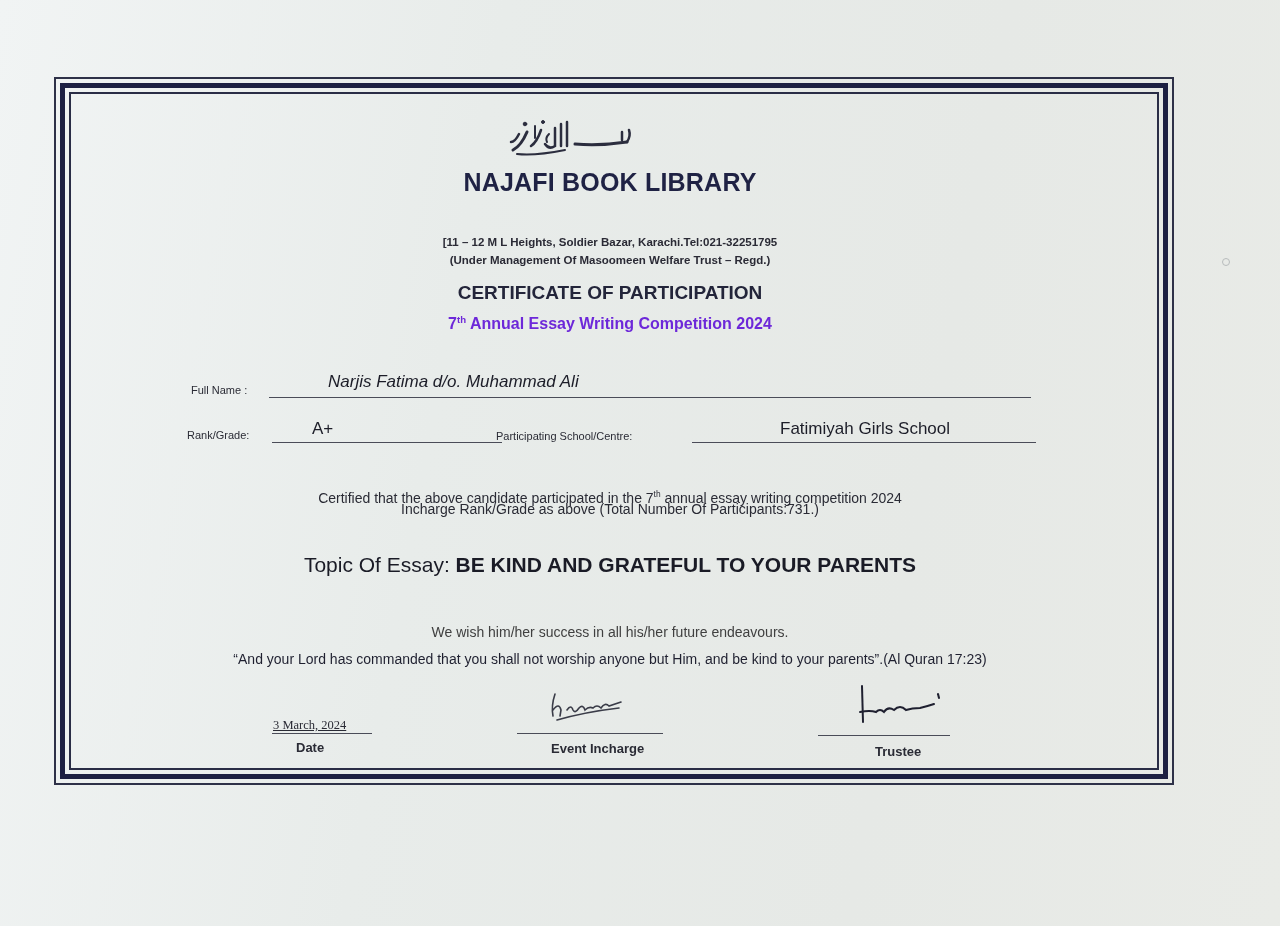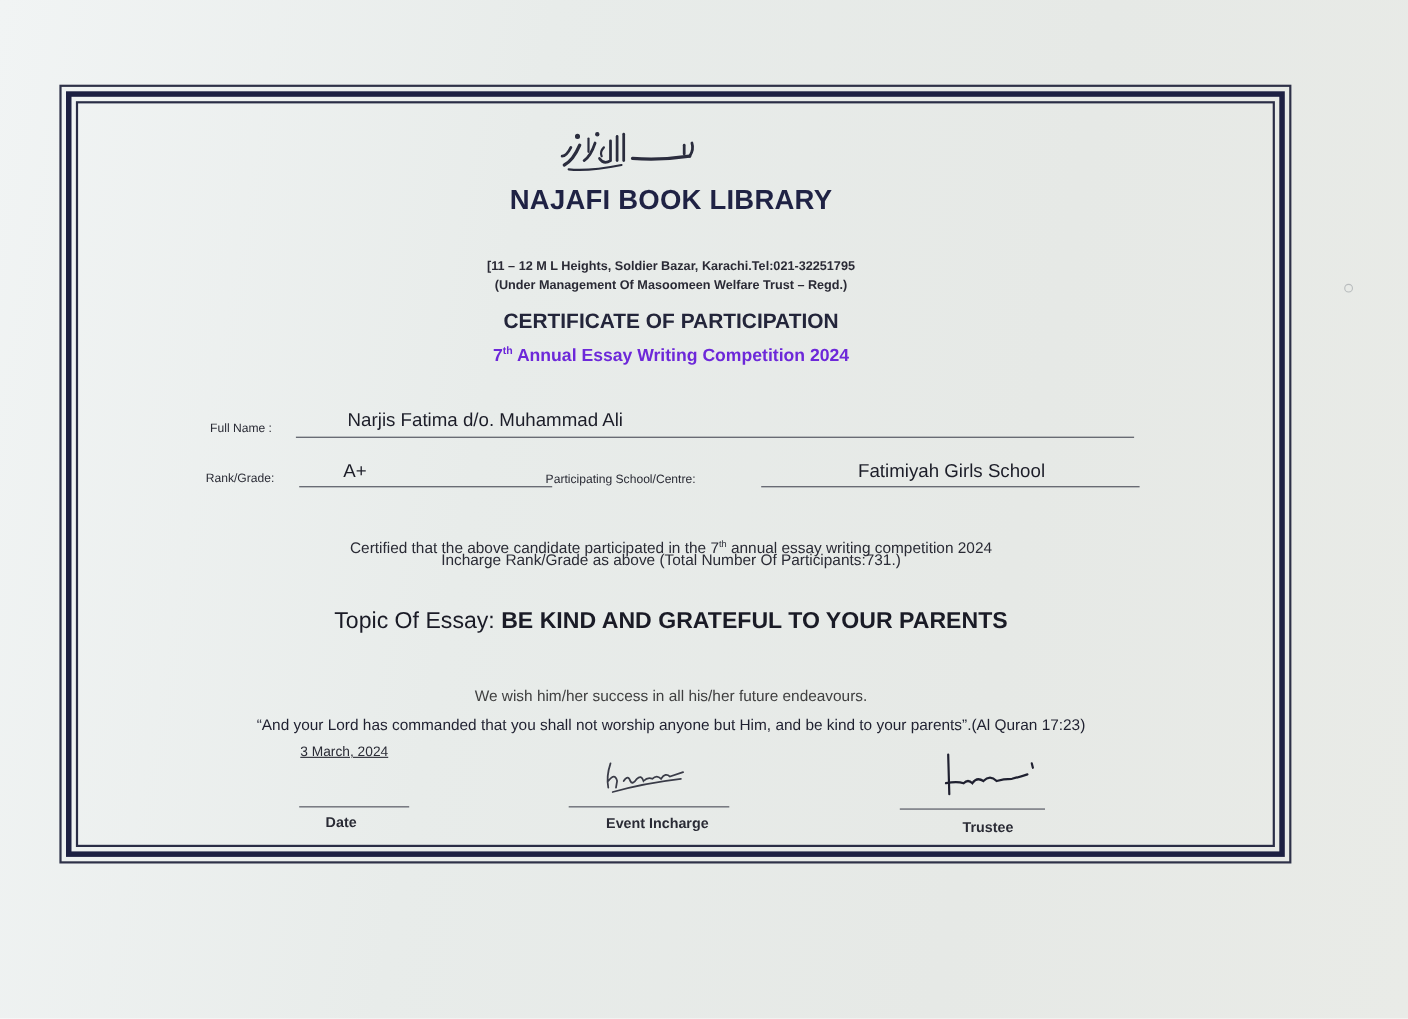--- a/index.html
+++ b/index.html
@@ -78,40 +78,40 @@
 </div>
 
 <div class="abs center title-lib">NAJAFI BOOK LIBRARY</div>
 <div class="abs center sub1">(Under Management Of Masoomeen Welfare Trust – Regd.)</div>
 <div class="abs center sub2">[11 – 12 M L Heights, Soldier Bazar, Karachi.Tel:021-32251795</div>
 
 <div class="abs center cert-title">CERTIFICATE OF PARTICIPATION</div>
 <div class="abs center cert-sub"><span>7</span><sup>th</sup><span> Annual Essay Writing Competition 2024</span></div>
 
 <div class="abs field-label" style="left:191px; top:384px;">Full Name :</div>
-<div class="abs field-value" style="left:316px; top:372px;">Narjis Fatima d/o. Muhammad Ali</div>
+<div class="abs field-value" style="left:328px; top:372px;font-style:italic;">Narjis Fatima d/o. Muhammad Ali</div>
 <div class="underline" style="left:269px; top:397px; width:762px;"></div>
 
 <div class="abs field-label" style="left:187px; top:429px;">Rank/Grade:</div>
 <div class="abs field-value" style="left:312px; top:419px;">A+</div>
 <div class="underline" style="left:272px; top:442px; width:230px;"></div>
 
 <div class="abs field-label" style="left:496px; top:430px;">Participating School/Centre:</div>
 <div class="abs field-value" style="left:780px; top:419px;">Fatimiyah Girls School</div>
 <div class="underline" style="left:692px; top:442px; width:344px;"></div>
 
 <div class="abs center body-text" style="left:200px; top:490px; width:820px;"><span>Certified that the above candidate participated in the 7</span><sup>th</sup><span> annual essay writing competition 2024</span></div>
 <div class="abs center body-text" style="left:200px; top:501px; width:820px;">Incharge Rank/Grade as above (Total Number Of Participants:731.)</div>
 
 <div class="abs center topic"><span>Topic Of Essay: </span><b>BE KIND AND GRATEFUL TO YOUR PARENTS</b></div>
 
 <div class="abs center wish">We wish him/her success in all his/her future endeavours.</div>
 <div class="abs center quote">“And your Lord has commanded that you shall not worship anyone but Him, and be kind to your parents”.(Al Quran 17:23)</div>
 
-<div class="abs date-val" style="left:273px; top:676px; text-decoration: underline;">3 March, 2024</div>
+<div class="abs date-val" style="left:273px; top:718px; text-decoration: underline; font-family: Liberation Serif, serif;">3 March, 2024</div>
 <div class="underline" style="left:272px; top:733px; width:100px; border-top-width:1px;"></div>
 <div class="abs sig-label" style="left:296px; top:740px;">Date</div>
 
 <div class="abs" style="left:545px; top:688px; width:90px; height:36px;" title="hasan">
   <svg width="90" height="36" viewBox="0 0 90 36">
     <g stroke="#3a3c48" stroke-width="1.6" fill="none" stroke-linecap="round">
       <path d="M10 6 Q6 18 8 28 M8 22 Q14 14 16 22 L15 28"></path>
       <path d="M22 22 Q26 16 28 22 Q30 26 34 20 Q38 16 40 22 Q44 18 48 20 Q52 16 56 20 Q60 14 64 18 Q70 16 76 14"></path>
       <path d="M12 32 Q40 24 74 20"></path>
     </g>

